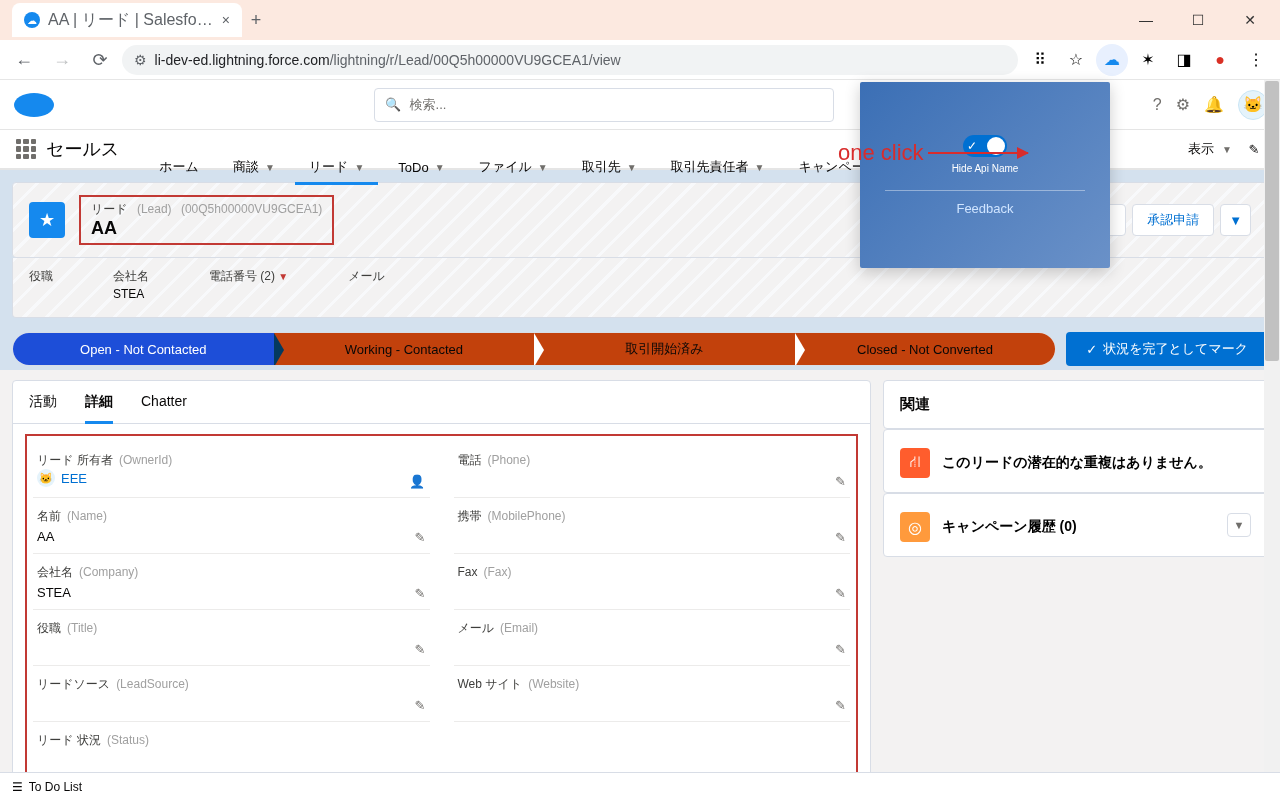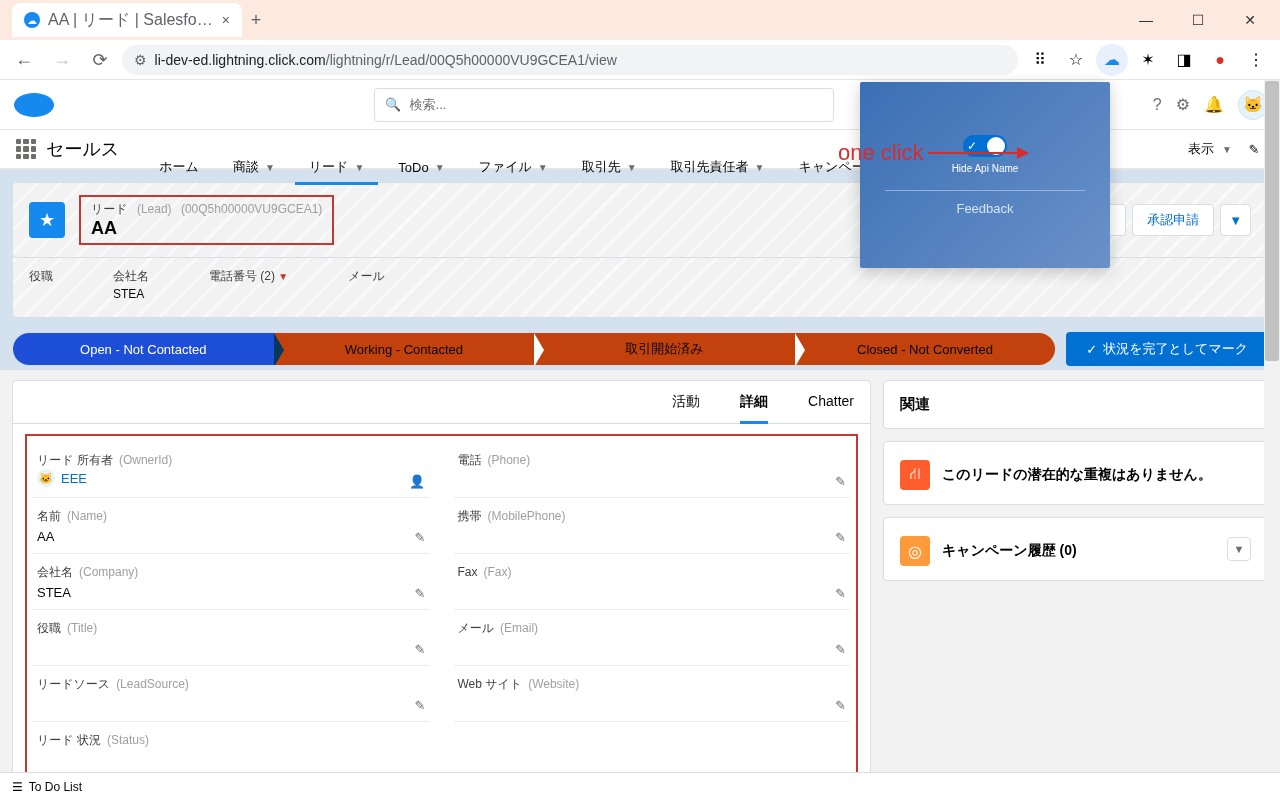--- a/index.html
+++ b/index.html
@@ -69,23 +69,23 @@
 .path-step { flex: 1; display: flex; align-items: center; justify-content: center; font-size: 13px; color: #080707; position: relative; background: #c2410c; }
 .path-step.current { background: #1d4ed8; color: #fff; }
 .path-step::after { content: ''; position: absolute; right: -10px; top: 0; width: 0; height: 0; border-top: 17px solid transparent; border-bottom: 17px solid transparent; border-left: 10px solid #fff; z-index: 1; }
 .path-step.current::after { border-left-color: #04395e; }
 .path-step:last-child::after { display: none; }
 .path-btn { background: #0070d2; color: #fff; border: none; padding: 8px 20px; border-radius: 4px; font-size: 13px; display: flex; align-items: center; gap: 6px; }
 
 
 .main-cols { display: flex; gap: 12px; margin: 0 12px; }
 .col-main { flex: 1; background: #fff; border: 1px solid #d8dde6; border-radius: 4px; padding: 0; }
-.col-side { width: 385px; display: flex; flex-direction: column; gap: 12px; }
-
-.tabs-row { display: flex; border-bottom: 1px solid #d8dde6; padding: 0 16px; gap: 40px; justify-content: flex-end; }
+.col-side { width: 385px; display: flex; flex-direction: column; }
+
+.tabs-row { display: flex; border-bottom: 1px solid #d8dde6; padding: 0 16px; gap: 28px; }
 .rtab { padding: 12px 0; font-size: 14px; color: #080707; cursor: pointer; position: relative; }
 .rtab.active { font-weight: 700; }
 .rtab.active::after { content: ''; position: absolute; bottom: -1px; left: 0; right: 0; height: 3px; background: #1589ee; }
 
 .detail-box { border: 2px solid #c23934; margin: 10px 12px; padding: 6px; }
 .detail-grid { display: grid; grid-template-columns: 1fr 1fr; gap: 0 24px; }
 .fld { padding: 8px 4px; border-bottom: 1px solid #ecebea; position: relative; }
 .fld-label { font-size: 12px; color: #3e3e3c; }
 .fld-api { color: #a0a0a0; font-size: 12px; margin-left: 6px; }
 .fld-val { font-size: 13px; color: #080707; margin-top: 4px; min-height: 16px; }
@@ -139,21 +139,21 @@
     <span>✕</span>
   </div>
 </div>
 
 <div class="address-row">
   <span class="nav-btn">←</span>
   <span class="nav-btn" style="opacity:.4">→</span>
   <span class="nav-btn">⟳</span>
   <div class="url-bar">
     <span>⚙</span>
-    <span><span class="url-host">li-dev-ed.lightning.click.com</span><span class="url-path">/lightning/r/Lead/00Q5h00000VU9GCEA1/view</span></span>
+    <span><span class="url-host">li-dev-ed.lightning.force.com</span><span class="url-path">/lightning/r/Lead/00Q5h00000VU9GCEA1/view</span></span>
   </div>
   <div class="ext-icons">
     <span>⠿</span>
     <span>☆</span>
     <span class="sf-ext">☁</span>
     <span>✶</span>
     <span>◨</span>
     <span style="color:#d93025">●</span>
     <span>⋮</span>
   </div>

